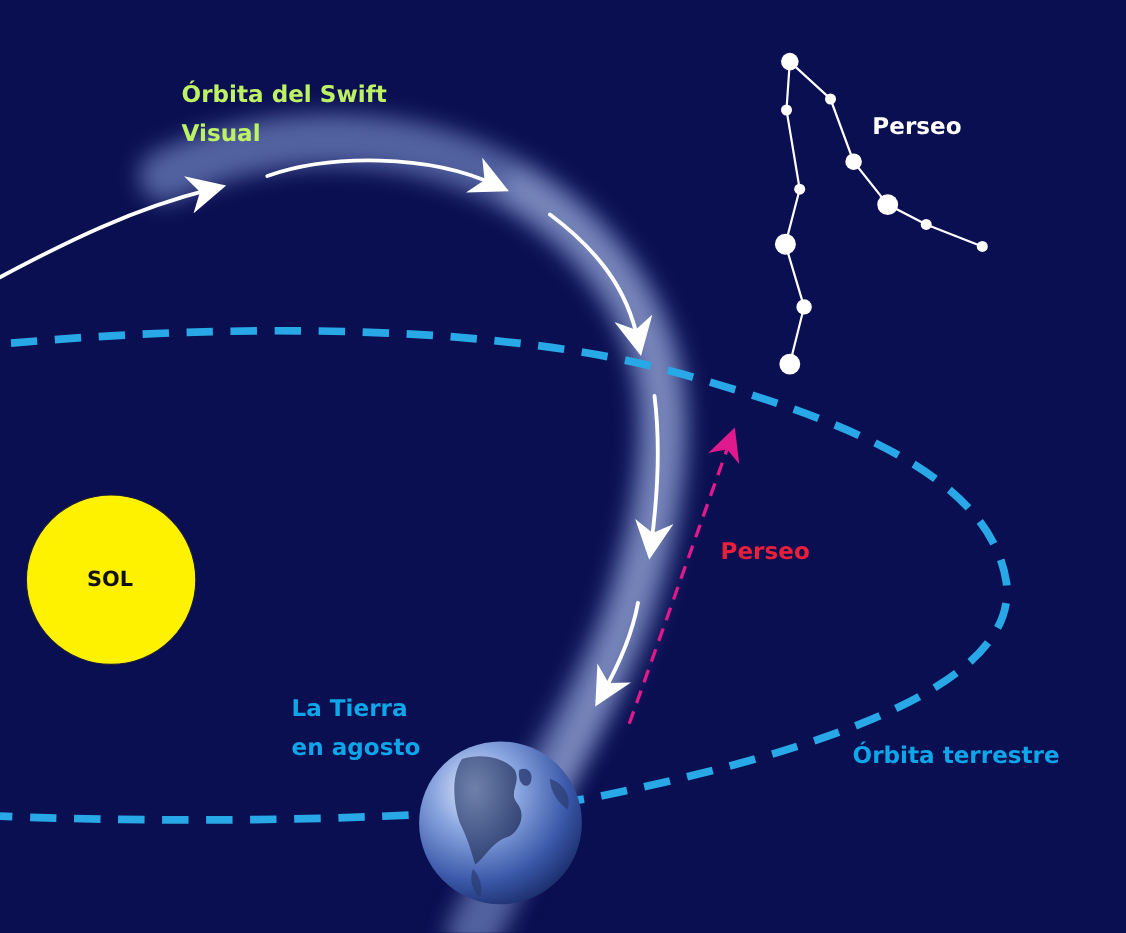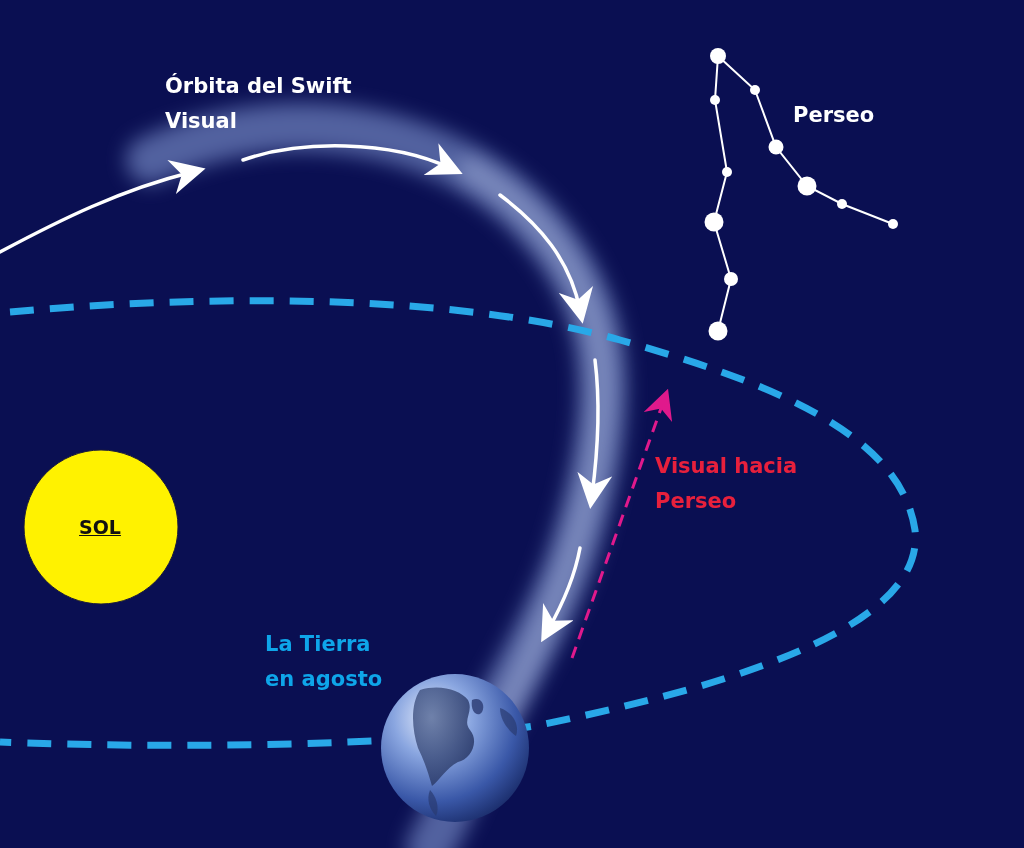--- a/index.html
+++ b/index.html
@@ -1,23 +1,23 @@
 <!DOCTYPE html>
 <html><head>
 <meta charset="utf-8">
 <style>
   html, body { margin: 0; padding: 0; background: #0a0f52; }
   body { width: 1024px; height: 848px; overflow: hidden; position: relative; font-family: "DejaVu Sans", sans-serif; }
   #stage { position: absolute; left: 0; top: 0; width: 1024px; height: 848px; }
   .label { position: absolute; font-weight: bold; font-size: 21px; line-height: 28px; white-space: nowrap; }
   .lbl-white { color: #ffffff; }
-  .lbl-comet { color: #ffffff; }
+  .lbl-comet { color: #bef264; }
   .lbl-blue { color: #0ea5e9; }
   .lbl-red { color: #e8203c; }
-  .lbl-sun { color: #111111; font-size: 19px; text-decoration: underline; }
+  .lbl-sun { color: #111111; font-size: 19px; }
 </style>
 </head>
 <body>
 
 <div id="stage">
   <svg width="1024" height="848" viewBox="0 0 1024 848" xmlns="http://www.w3.org/2000/svg">
     <defs>
       <filter id="blur6" x="-50%" y="-50%" width="200%" height="200%">
         <feGaussianBlur stdDeviation="10"></feGaussianBlur>
       </filter>
@@ -90,21 +90,21 @@
       <path d="M430,790 C436,796 440,808 436,816 C430,810 426,800 430,790 Z" fill="#2a3a70" opacity="0.7"></path>
     </g>
   </svg>
 
   
   <div class="label lbl-comet" style="left:165px; top:72px;">Órbita del Swift</div>
   <div class="label lbl-comet" style="left:165px; top:107px;">Visual</div>
 
   <div class="label lbl-white" style="left:793px; top:101px;">Perseo</div>
 
-  <div class="label lbl-red" style="left:655px; top:452px;">Visual hacia</div>
   <div class="label lbl-red" style="left:655px; top:487px;">Perseo</div>
 
   <div class="label lbl-sun" style="left:79px; top:513px;">SOL</div>
 
   <div class="label lbl-blue" style="left:265px; top:630px;">La Tierra</div>
   <div class="label lbl-blue" style="left:265px; top:665px;text-align:center;">en agosto</div>
 
+  <div class="label lbl-blue" style="left:775px; top:673px;">Órbita terrestre</div>
 </div>
 
 </body></html>

